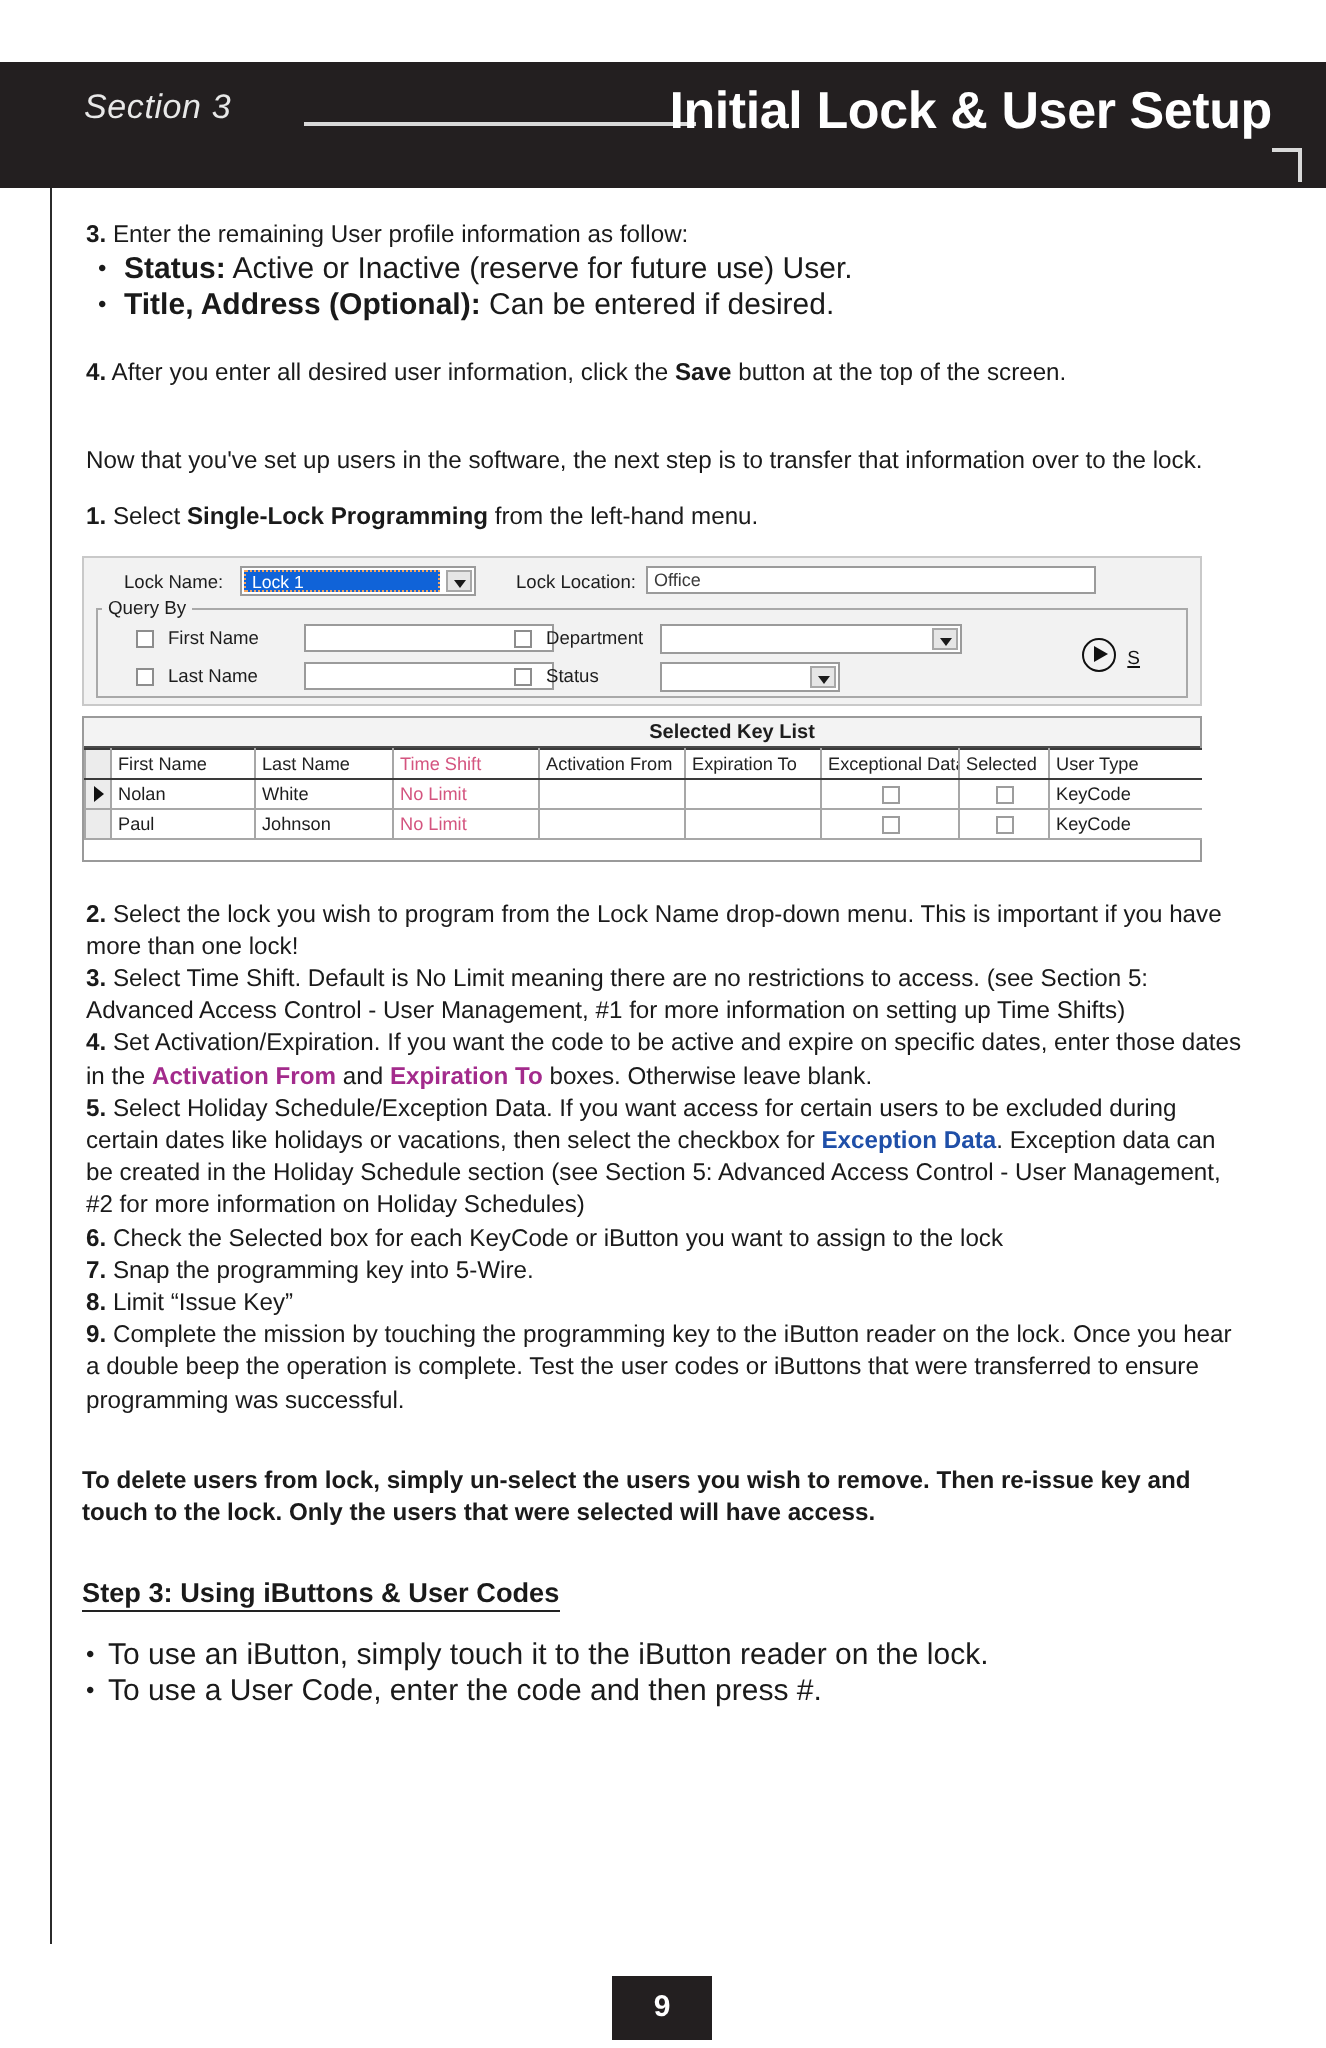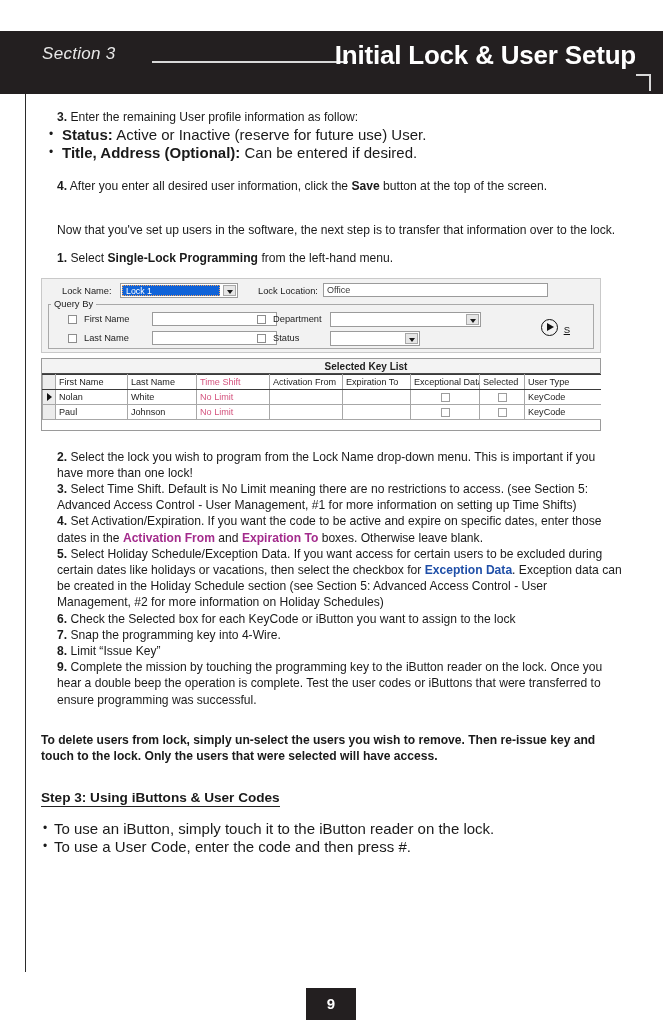--- a/index.html
+++ b/index.html
@@ -77,21 +77,21 @@
   .content {
     position: absolute;
     left: 41px; top: 15px;
     width: 582px;
   }
 
   
   .p {
     font-size: 12.1px;
     line-height: 16.2px;
-    margin: 0 0 0 16px;
+    margin: 0 0 0 2px;
     text-align: left;
   }
   .num {
     font-weight: bold;
   }
   b, .bold { font-weight: bold; }
 
   ul.bullets {
     list-style: none;
     margin: 2px 0 0 0;
@@ -525,21 +525,21 @@
       <span class="c-blue">Exception Data</span><span>. Exception data can be created in the Holiday Schedule section (see Section 5: Advanced Access Control - User Management, #2 for more information on Holiday Schedules)</span>
     </div>
 
     <div class="p">
       <span class="num">6.</span>
       <span>Check the Selected box for each KeyCode or iButton you want to assign to the lock</span>
     </div>
 
     <div class="p">
       <span class="num">7.</span>
-      <span>Snap the programming key into 4-Wire.</span>
+      <span>Snap the programming key into 5-Wire.</span>
     </div>
 
     <div class="p">
       <span class="num">8.</span>
       <span>Limit “Issue Key”</span>
     </div>
 
     <div class="p">
       <span class="num">9.</span>
       <span>Complete the mission by touching the programming key to the iButton reader on the lock. Once you hear a double beep the operation is complete.  Test the user codes or iButtons that were transferred to ensure programming was successful.</span>

